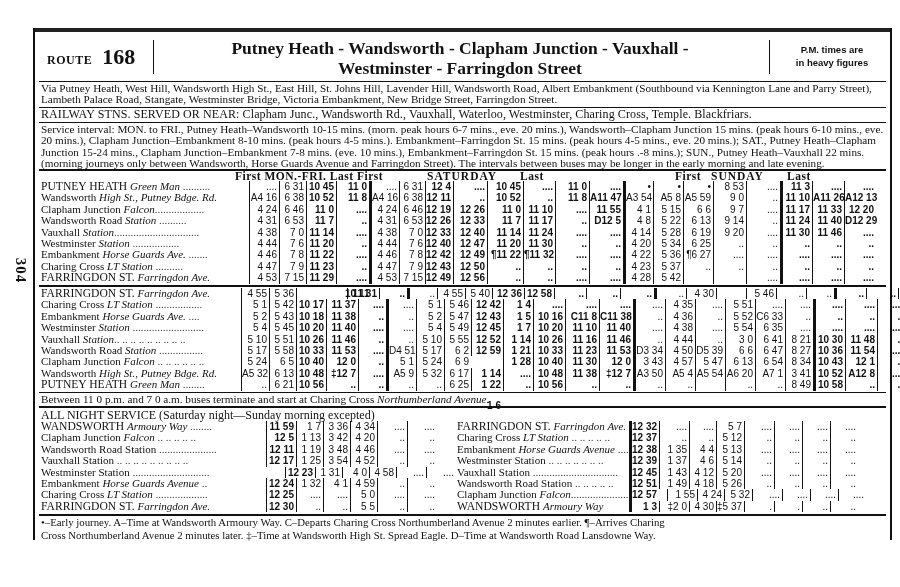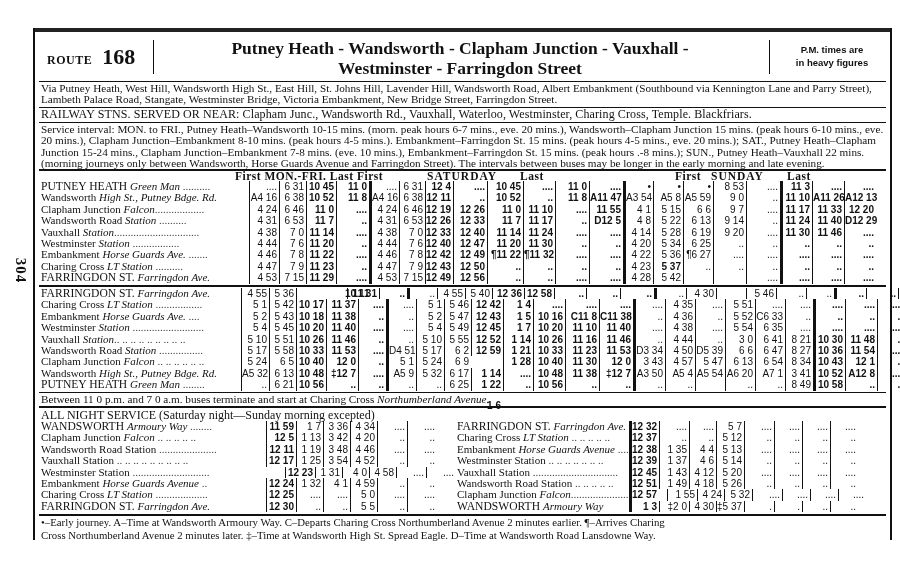--- a/index.html
+++ b/index.html
@@ -247,21 +247,21 @@
         <div class="c b bl" style="width: 33px;">..</div>
         <div class="c blt" style="width: 30px;">4 47</div>
         <div class="c bl" style="width: 26px;">7  9</div>
         <div class="c b bl" style="width: 28px;">12 43</div>
         <div class="c b bl" style="width: 34px;">12 50</div>
         <div class="c b bl" style="width: 36px;">..</div>
         <div class="c b bl" style="width: 32px;">..</div>
         <div class="c b bl" style="width: 34px;">..</div>
         <div class="c b bl" style="width: 34px;">..</div>
         <div class="c blt" style="width: 30px;">4 23</div>
-        <div class="c bl" style="width: 30px; font-weight: bold;">5 37</div>
+        <div class="c bl" style="width: 30px;">5 37</div>
         <div class="c bl" style="width: 30px;">..</div>
         <div class="c bl" style="width: 33px;">..</div>
         <div class="c bl" style="width: 34px;">..</div>
         <div class="c b blt" style="width: 32px;">..</div>
         <div class="c b bl" style="width: 32px;">..</div>
         <div class="c b bl" style="width: 32px;">..</div>
       </div>
       <div class="row">
         <div class="stop" style="width: 208px;"><span class="caps">FARRINGDON ST. </span><i>Farringdon Ave.</i><span class="dots"></span></div>
         <div class="c bl" style="width: 30px;">4 53</div>

